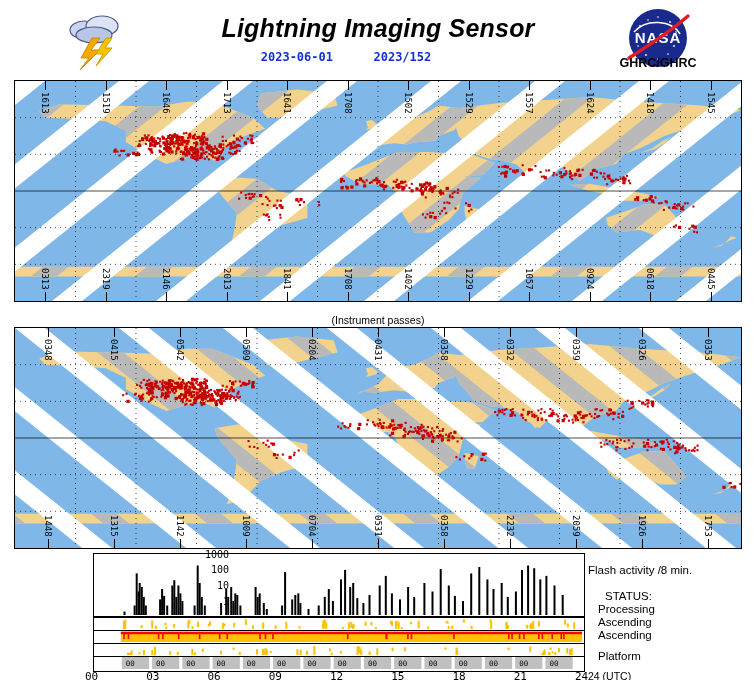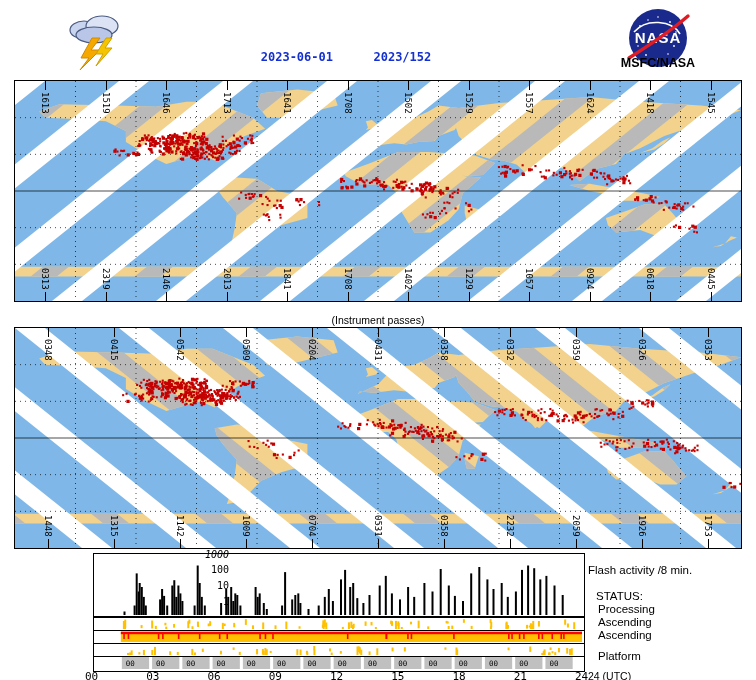--- a/index.html
+++ b/index.html
@@ -58,37 +58,38 @@
   .srow-svg{position:absolute;left:0;top:0;}
 
   .xl{position:absolute;top:122px;font-family:"DejaVu Sans Mono",monospace;
       font-size:11px;color:#000;}
   #utc-label{position:absolute;left:528px;top:122px;font-family:"Liberation Sans",sans-serif;
              font-size:10.5px;color:#000;}
 
   #legend{position:absolute;left:528px;top:0px;width:230px;
           font-family:"Liberation Sans",sans-serif;font-size:11.5px;color:#000;line-height:13px;}
   #legend .head{position:absolute;left:0;top:16px;}
-  #legend .status{position:absolute;left:8px;top:42px;}
+  #legend .status{position:absolute;left:17px;top:42px;}
   #legend .it{position:absolute;left:10px;}
   #lg-proc{top:55px;} #lg-ext{top:68px;} #lg-inst{top:81px;} #lg-plat{top:102px;}
 </style>
 </head>
 <body>
 
 <div id="header">
 
   <svg id="storm-icon" viewBox="0 0 70 62">
     <ellipse cx="22" cy="22" rx="14" ry="9" fill="#c9d4ef" stroke="#4a5a80" stroke-width="1.2"></ellipse>
     <ellipse cx="40" cy="18" rx="16" ry="10" fill="#dbe3f5" stroke="#4a5a80" stroke-width="1.2"></ellipse>
     <ellipse cx="32" cy="27" rx="18" ry="8" fill="#b9c6e8" stroke="#4a5a80" stroke-width="1.2"></ellipse>
     <polygon points="30,30 19,50 27,50 18,62 38,42 29,42 38,30" fill="#f5a800" stroke="#d08a00" stroke-width="1"></polygon>
     <polygon points="44,30 34,46 41,46 34,58 50,40 43,40 50,30" fill="#f5c400" stroke="#d0a000" stroke-width="1"></polygon>
   </svg>
 
+  <div id="title">Lightning Imaging Sensor</div>
 
   <div id="datebar">
     <span>2023-06-01</span>
     <span class="gap"></span>
     <span>2023/152</span>
   </div>
 
 
   <svg id="nasa-logo" viewBox="0 0 76 70">
     <circle cx="38" cy="32" r="29" fill="#1a2a8c"></circle>
@@ -101,21 +102,21 @@
         <circle cx="26" cy="49" r="0.9"></circle>
       <circle cx="48" cy="48" r="0.8"></circle>
         <circle cx="54" cy="40" r="0.9"></circle>
       <circle cx="38" cy="11" r="0.8"></circle>
         <circle cx="38" cy="53" r="0.8"></circle>
     </g>
     <path d="M14 26 C26 12, 52 14, 60 28" stroke="#ffffff" stroke-width="1.6" fill="none"></path>
     <text x="38" y="37" font-family="Liberation Sans, sans-serif" font-size="15" font-weight="bold" fill="#ffffff" text-anchor="middle" letter-spacing="1">NASA</text>
     <path d="M9 52 C28 40, 52 24, 68 10" stroke="#e01b24" stroke-width="3.4" fill="none" stroke-linecap="round"></path>
   </svg>
-  <div id="nasa-text">MSFC/NASA</div>
+  <div id="nasa-text">GHRC/GHRC</div>
 </div>
 
 <div id="passlabel2">(Instrument passes)</div>
 
 <div class="map" id="map-asc">
   <div class="mapinner" id="asc-inner">
       <svg class="mapsvg" width="726" height="220">
         <rect width="726" height="220" fill="#7fb8e8"></rect>
         <defs>
           <clipPath id="landclip-asc-inner">
@@ -1826,21 +1827,21 @@
         <rect x="427.0" y="15.9" width="2" height="45.1" fill="#000000"></rect>
         <rect x="433.1" y="11.5" width="2" height="49.5" fill="#000000"></rect>
         <rect x="439.2" y="14.2" width="2" height="46.8" fill="#000000"></rect>
         <rect x="445.3" y="25.4" width="2" height="35.6" fill="#000000"></rect>
         <rect x="451.4" y="21.9" width="2" height="39.1" fill="#000000"></rect>
         <rect x="459.5" y="31.5" width="2" height="29.5" fill="#000000"></rect>
         <rect x="467.7" y="41.0" width="2" height="20.0" fill="#000000"></rect>
       </svg>
   </div>
 
-  <div class="yl" style="top:1px;font-style:italic;">1000</div>
+  <div class="yl" style="top:1px;">1000</div>
   <div class="yl" style="top:16px;">100</div>
   <div class="yl" style="top:32px;">10</div>
   <div class="yl" style="top:48px;">1</div>
 
   <div class="statusrow" id="srow1">
     <svg class="srow-svg" id="svg-proc" width="488" height="11">
         <rect x="395.5812339578668" y="1.1096897088502011" width="2" height="4.009687424641888" fill="#ffc000"></rect>
         <rect x="352.72273504173506" y="3.396730420364407" width="2" height="2.0933437347846775" fill="#ffc000"></rect>
         <rect x="158.01158170102704" y="7.3351917259093335" width="2" height="7.605749371277983" fill="#ffc000"></rect>
         <rect x="479.19766104781894" y="4.2313957192149925" width="2" height="8.768146518044242" fill="#ffc000"></rect>

